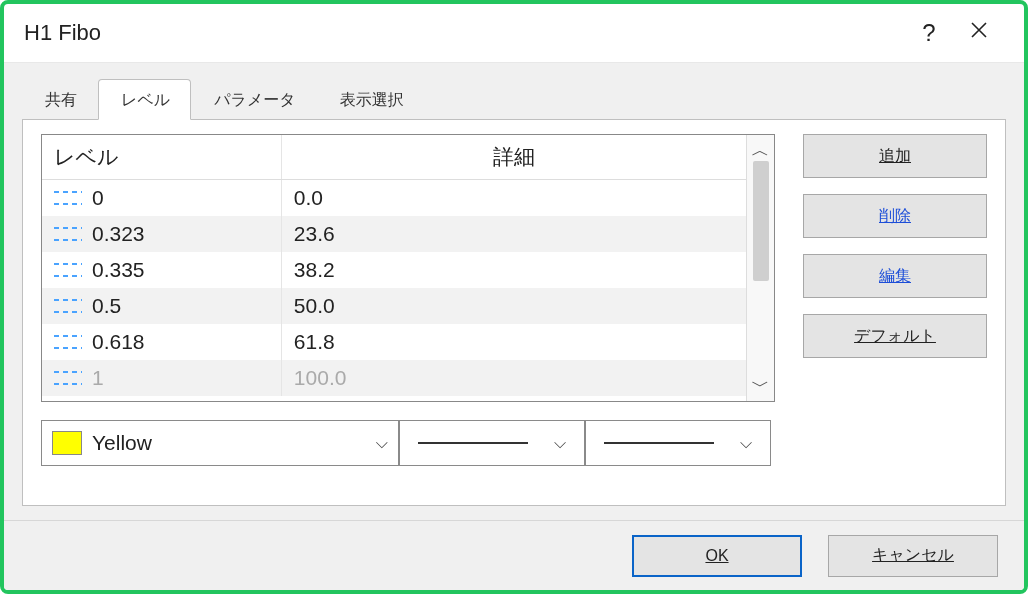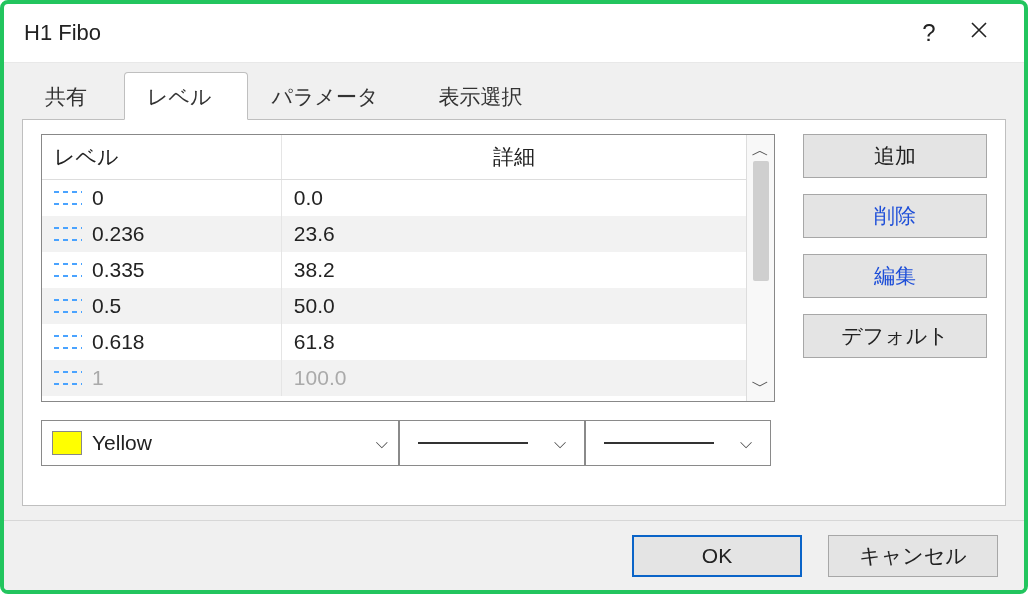--- a/index.html
+++ b/index.html
@@ -20,21 +20,21 @@
     cursor: default;
   }
   .titlebar .close { font-size: 22px; }
   .body-area {
     flex: 1; background: #f0f0f0; padding: 8px 18px 14px 18px;
     display: flex; flex-direction: column;
     border-top: 1px solid #e8e8e8;
   }
   .tabs-row { display: flex; align-items: flex-end; height: 48px; }
   .tab {
-    padding: 10px 36px 8px 22px; font-size: 21px; color: #333;
+    padding: 10px 20px 8px 22px; font-size: 16px; color: #333;
     border: 1px solid transparent; position: relative; top: 1px;
     cursor: default;
   }
   .tab.active {
     background: #fff; border: 1px solid #bfbfbf; border-bottom: 1px solid #fff;
     border-radius: 4px 4px 0 0;
   }
   .tab-panel {
     background: #fff; border: 1px solid #bfbfbf;
     flex: 1; padding: 14px 18px 18px 18px;
@@ -72,22 +72,23 @@
     width: 28px; border-left: 1px solid #ddd; display: flex;
     flex-direction: column; align-items: center; justify-content: space-between;
     padding: 6px 0; background: #f8f8f8;
   }
   .vscroll .arrow { font-size: 18px; color: #555; line-height: 1; }
   .vscroll .thumb { width: 16px; flex: 0 0 120px; background: #cfcfcf; border-radius: 2px; margin-top: 2px; }
   .vscroll .track { flex:1; }
   .side-buttons { width: 184px; display: flex; flex-direction: column; gap: 16px; }
   .btn {
     height: 44px; border: 1px solid #a7a7a7; background: #e4e4e4;
-    font-size: 21px; color: #222; display: flex; align-items: center; justify-content: center;
+    font-size: 16px; color: #222; display: flex; align-items: center; justify-content: center;
     cursor: default;
+    text-decoration: underline;
   }
   .btn.disabled { color: #1d4ed8; }
   .selectors { display: flex; }
   .combo {
     height: 46px; border: 1px solid #8a8a8a; background: #fff;
     display: flex; align-items: center; padding: 0 10px; gap: 10px;
     font-size: 21px; color: #222; cursor: default;
   }
   .combo .chev { margin-left: auto; font-size: 16px; color: #444; }
   .color-swatch { width: 30px; height: 24px; border: 1px solid #888; background: #ffff00; }
@@ -157,21 +158,21 @@
                     </td>
                     <td>0.0</td>
                   </tr>
                   <tr>
                     <td>
                       <div class="level-cell">
                         <span class="dash-icon">
                           <span></span>
                           <span></span>
                         </span>
-                        <span>0.236</span>
+                        <span>0.323</span>
                       </div>
                     </td>
                     <td>23.6</td>
                   </tr>
                   <tr>
                     <td>
                       <div class="level-cell">
                         <span class="dash-icon">
                           <span></span>
                           <span></span>

